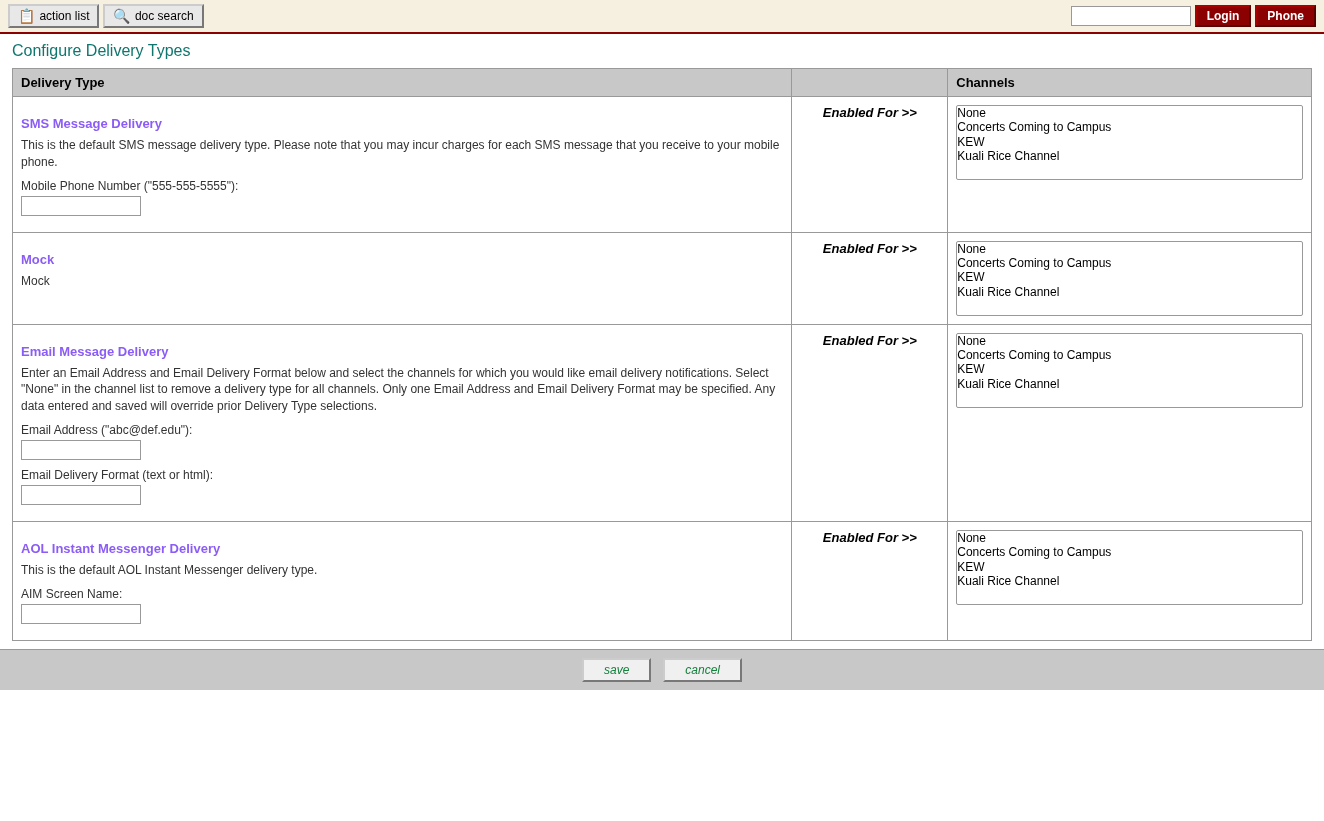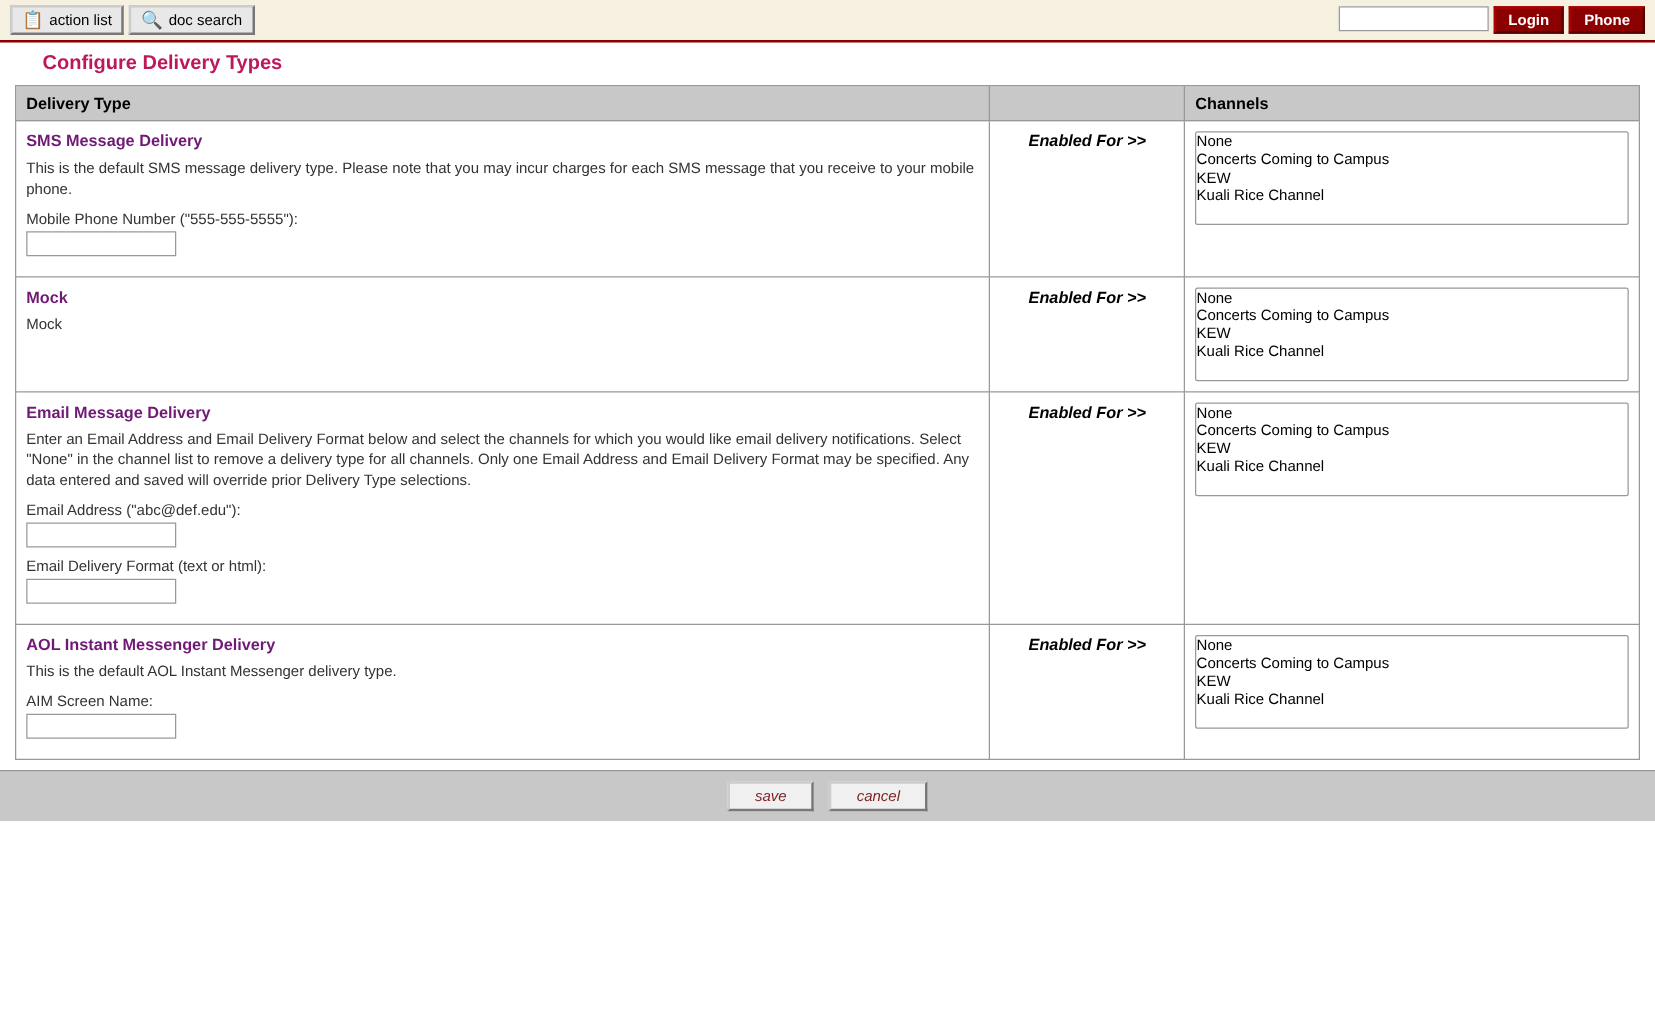--- a/index.html
+++ b/index.html
@@ -40,20 +40,21 @@
     }
     #header-center {
       flex: 1;
       text-align: center;
       color: #8b0000;
       font-weight: bold;
       font-size: 14px;
     }
     #header-right {
       display: flex;
+      align-items: center;
       gap: 4px;
     }
     #login-input {
       width: 120px;
       height: 20px;
       border: 1px solid #999;
     }
     .auth-button {
       background: #8b0000;
       color: #fff;
@@ -63,24 +64,23 @@
       cursor: pointer;
       font-weight: bold;
     }
 
     
     #main {
       padding: 8px 12px;
     }
     #page-title {
       font-size: 16px;
-      font-weight: bold;
+      font-weight: normal;
       margin-bottom: 8px;
-      color: #be185d;
-      margin-left: 22px;
+      color: #0f766e;
     }
     #intro-text {
       font-size: 13px;
       color: #333;
       margin-bottom: 12px;
       line-height: 1.4;
     }
     #intro-text span.quote {
       color: #cc6600;
     }
@@ -106,21 +106,22 @@
       vertical-align: top;
     }
     .col-type { width: 60%; }
     .col-enabled { width: 12%; text-align: center; }
     .col-channels { width: 28%; }
 
     .delivery-type-name {
       font-weight: bold;
       font-size: 13px;
       margin-bottom: 6px;
-      color: #701a75;
+      color: #8b5cf6;
+      margin-top: 11px;
     }
     .delivery-type-desc {
       font-size: 12px;
       color: #333;
       margin-bottom: 8px;
       line-height: 1.4;
     }
     .field-label {
       font-size: 12px;
       margin-bottom: 3px;
@@ -158,21 +159,21 @@
       display: flex;
       justify-content: center;
       gap: 12px;
     }
     .footer-button {
       background: #f0f0f0;
       border: 2px outset #ccc;
       padding: 3px 20px;
       font-size: 12px;
       cursor: pointer;
-      color: #7f1d1d;
+      color: #15803d;
       font-style: italic;
     }
 
     
     select option:first-child {
       color: #000;
     }
   </style>
 </head>
 <body>

